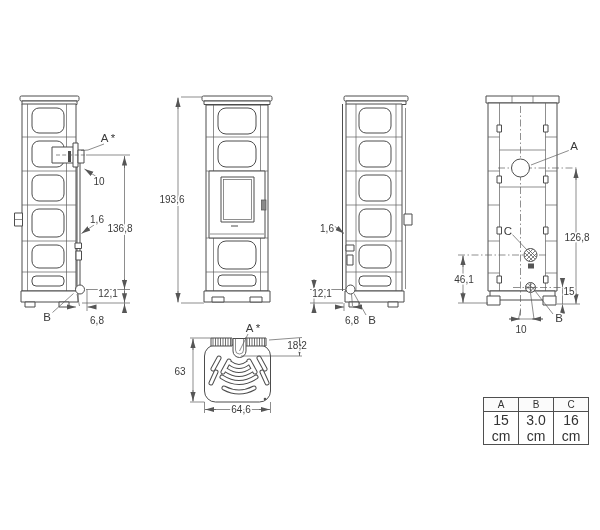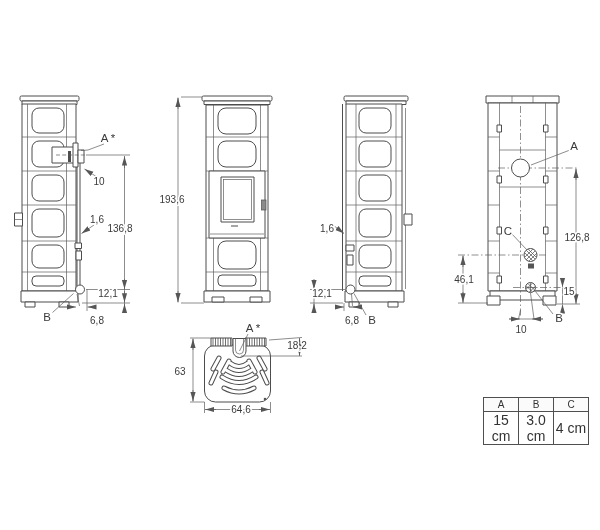--- a/index.html
+++ b/index.html
@@ -327,19 +327,19 @@
   <table>
     <tbody>
           <tr>
       <th>A</th>
       <th>B</th>
       <th>C</th>
     </tr>
     <tr>
       <td>15 cm</td>
       <td>3.0 cm</td>
-      <td>4 cm</td>
+      <td>16 cm</td>
     </tr>
   </tbody>
       </table>
 </div>
 
 </div>
 
 </body></html>

